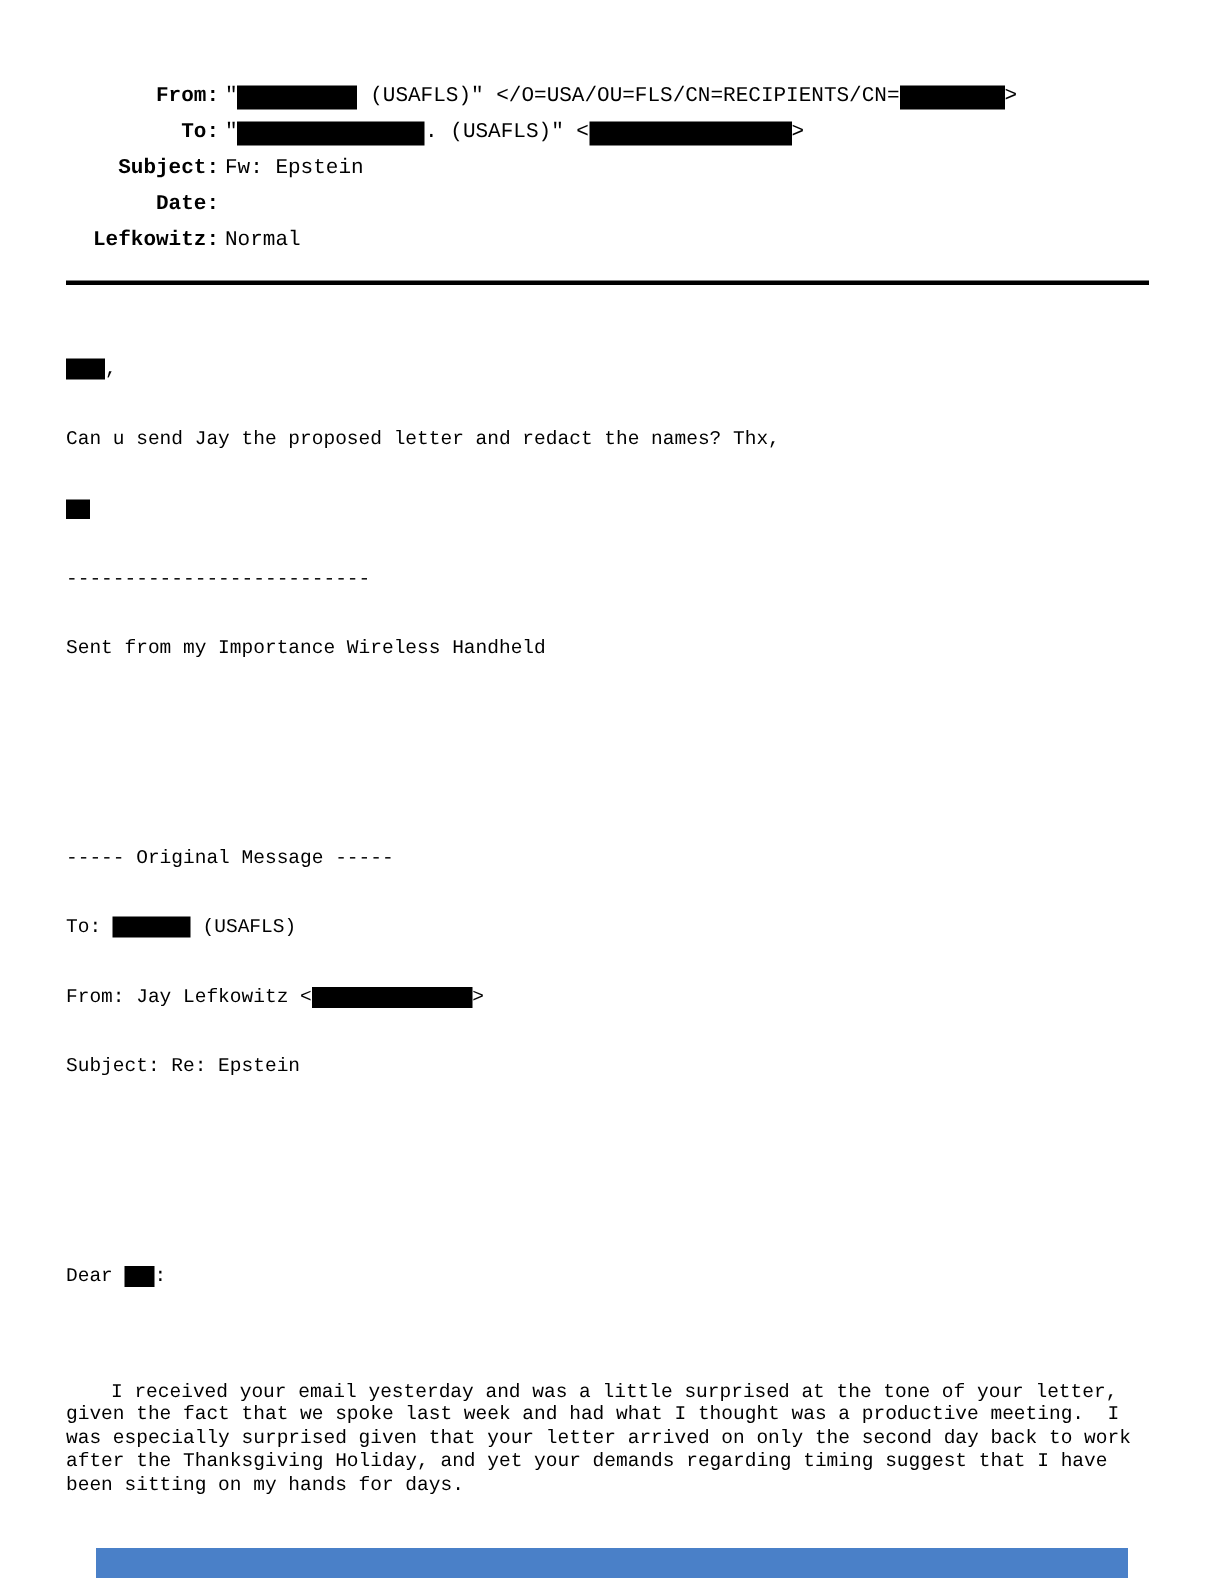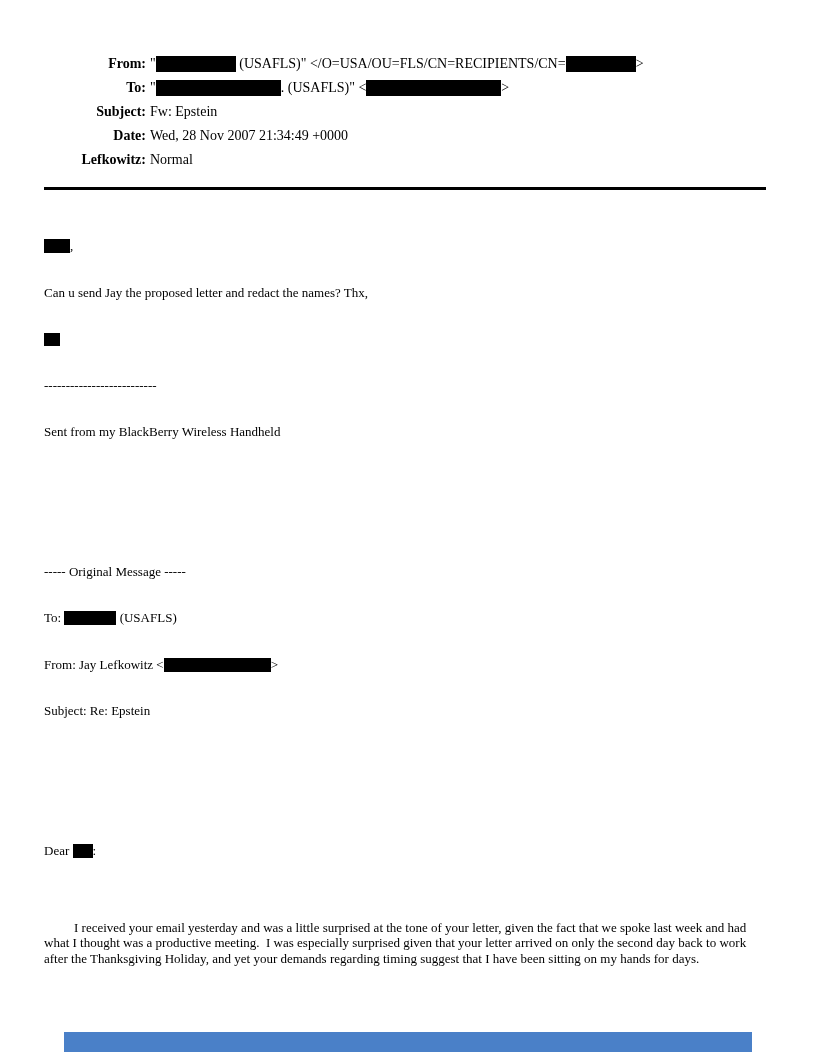--- a/index.html
+++ b/index.html
@@ -1,21 +1,21 @@
 <!DOCTYPE html>
 <html><head>
 <meta charset="utf-8">
 <style>
   html, body { margin: 0; padding: 0; background: #ffffff; }
   .page {
     position: relative;
     width: 816px;
     height: 1056px;
     background: #ffffff;
-    font-family: Liberation Serif, serif;
+    font-family: Liberation Mono, monospace;
     color: #000000;
     overflow: hidden;
   }
   
   .mail-header {
     padding-top: 52px;
     padding-left: 40px;
     font-size: 14px;
   }
   .hrow { display: flex; line-height: 24px; }
@@ -80,36 +80,35 @@
     <div class="hrow">
       <span class="hlabel">To:</span>
       <span class="hval"><span>"</span><span class="redact hdr" style="width:125px"></span><span>. (USAFLS)" &lt;</span><span class="redact hdr" style="width:135px"></span><span>&gt;</span></span>
     </div>
     <div class="hrow">
       <span class="hlabel">Subject:</span>
       <span class="hval">Fw: Epstein</span>
     </div>
     <div class="hrow">
       <span class="hlabel">Date:</span>
-      <span class="hval">Wed, 28 Nov 2007 21:34:49 +0000</span>
     </div>
     <div class="hrow">
       <span class="hlabel">Lefkowitz:</span>
       <span class="hval">Normal</span>
     </div>
   </div>
 
   <hr class="rule">
 
   <div class="email-body">
     <div class="line"><span class="redact body" style="width:26px"></span><span>,</span></div>
     <div class="line">Can u send Jay the proposed letter and redact the names? Thx,</div>
     <div class="line"><span class="redact body" style="width:16px;height:13px"></span></div>
     <div class="line">--------------------------</div>
-    <div class="line">Sent from my BlackBerry Wireless Handheld</div>
+    <div class="line">Sent from my Importance Wireless Handheld</div>
     <div class="blank"></div>
     <div class="blank"></div>
     <div class="line">----- Original Message -----</div>
     <div class="line"><span>To: </span><span class="redact body" style="width:52px"></span><span> (USAFLS)</span></div>
     <div class="line"><span>From: Jay Lefkowitz &lt;</span><span class="redact body" style="width:107px"></span><span>&gt;</span></div>
     <div class="line">Subject: Re: Epstein</div>
     <div class="blank"></div>
     <div class="blank"></div>
     <div class="line"><span>Dear </span><span class="redact body" style="width:20px"></span><span>:</span></div>
 

